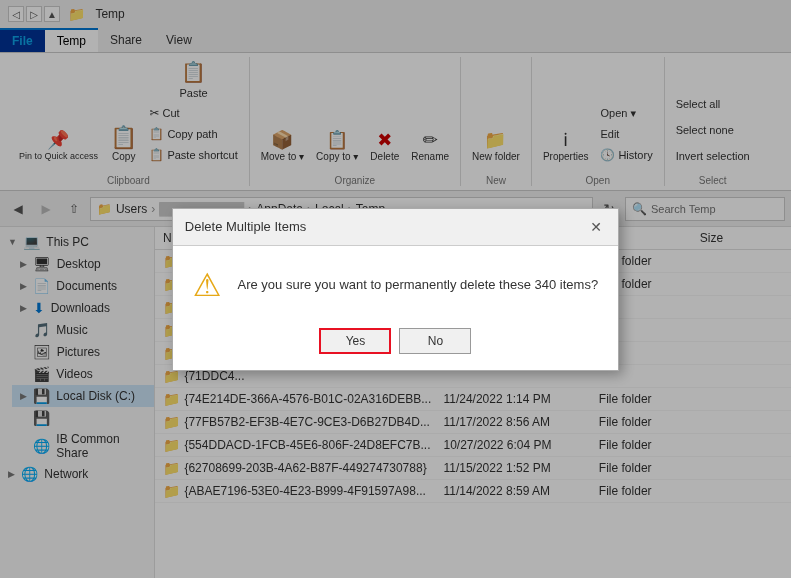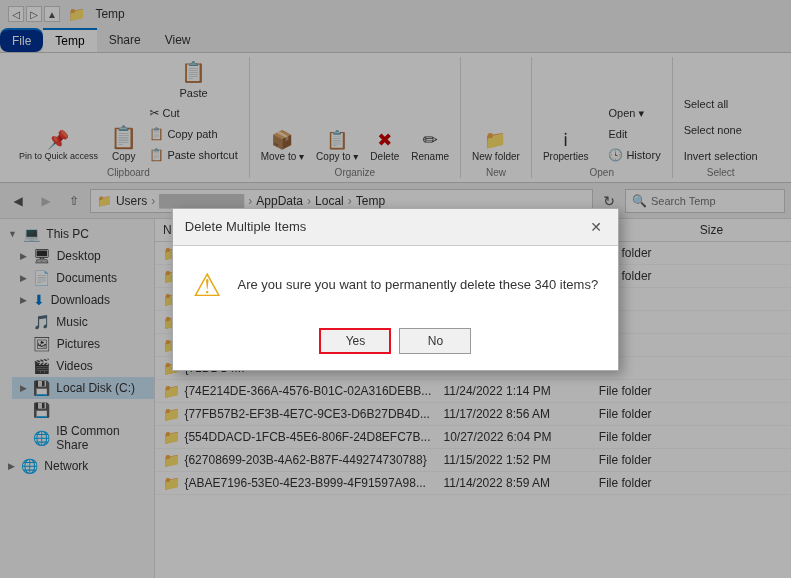--- a/index.html
+++ b/index.html
@@ -53,21 +53,21 @@
       flex-direction: column;
       align-items: stretch;
       border-right: 1px solid #ddd;
       padding: 0 6px;
     }
     .ribbon-group:last-child { border-right: none; }
     .ribbon-group-label {
       font-size: 10px;
       color: #777;
       text-align: center;
-      margin-top: 2px;
+      margin-top: 10px;
     }
     .ribbon-buttons {
       display: flex;
       align-items: flex-end;
       gap: 2px;
       flex: 1;
     }
     .ribbon-btn {
       display: flex;
       flex-direction: column;
@@ -277,21 +277,21 @@
   <div class="title-bar-icons">
     <div class="title-bar-icon">◁</div>
     <div class="title-bar-icon">▷</div>
     <div class="title-bar-icon">▲</div>
   </div>
   <span class="title-bar-folder">📁</span>
   <span class="title-bar-title">Temp</span>
 </div>
 
 <div class="ribbon-tabs">
-  <button class="ribbon-tab active" style="background:#003399;color:#ffffff;font-weight:normal;border-radius:8px;">File</button>
+  <button class="ribbon-tab active" style="background:#003399;color:#0ea5e9;font-weight:bold;">File</button>
   <button class="ribbon-tab active" style="background:#fff;border-top:2px solid #0078d4;">Temp</button>
   <button class="ribbon-tab">Share</button>
   <button class="ribbon-tab">View</button>
 </div>
 
 <div class="ribbon">
 
   <div class="ribbon-group">
     <div class="ribbon-buttons">
       <div class="ribbon-btn">
@@ -358,21 +358,21 @@
     </div>
     <span class="ribbon-group-label">New</span>
   </div>
 
   <div class="ribbon-group">
     <div class="ribbon-buttons">
       <div class="ribbon-btn">
         <span class="icon">ℹ</span>
         <span>Properties</span>
       </div>
-      <div style="display:flex;flex-direction:column;gap:2px;margin-left:8px;">
+      <div style="display:flex;flex-direction:column;gap:2px;">
         <div class="ribbon-btn-sm">
           <span>Open ▾</span>
         </div>
         <div class="ribbon-btn-sm">
           <span>Edit</span>
         </div>
         <div class="ribbon-btn-sm">
           <span class="icon-sm">🕓</span>
           <span>History</span>
         </div>

